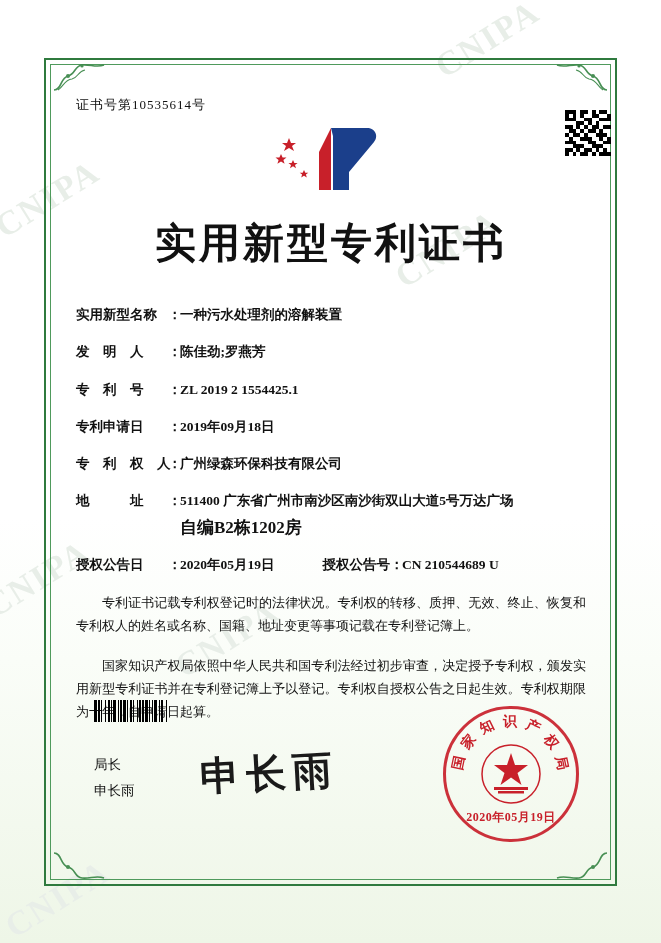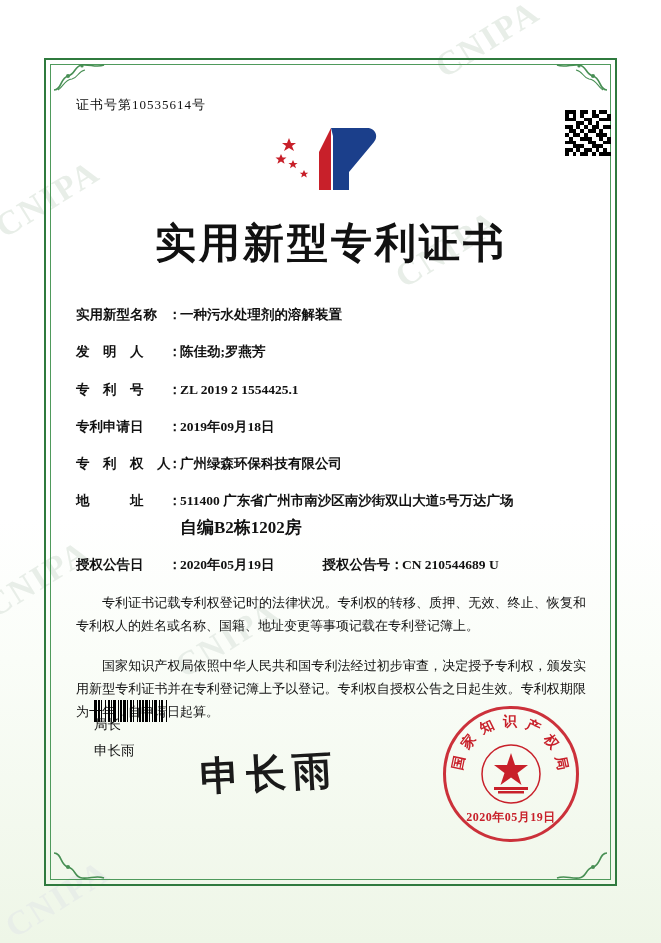--- a/index.html
+++ b/index.html
@@ -201,21 +201,21 @@
     position: absolute;
     color: #c8202a;
     font-weight: bold;
     font-size: 14px;
     transform-origin: center;
   }
 
   .director {
     position: absolute;
     left: 94px;
-    top: 712px;
+    top: 752px;
     font-size: 13.5px;
     line-height: 1.9;
     color: #111;
   }
   .signature {
     position: absolute;
     left: 200px;
     top: 746px;
     font-size: 40px;
     color: #1a1a1a;

